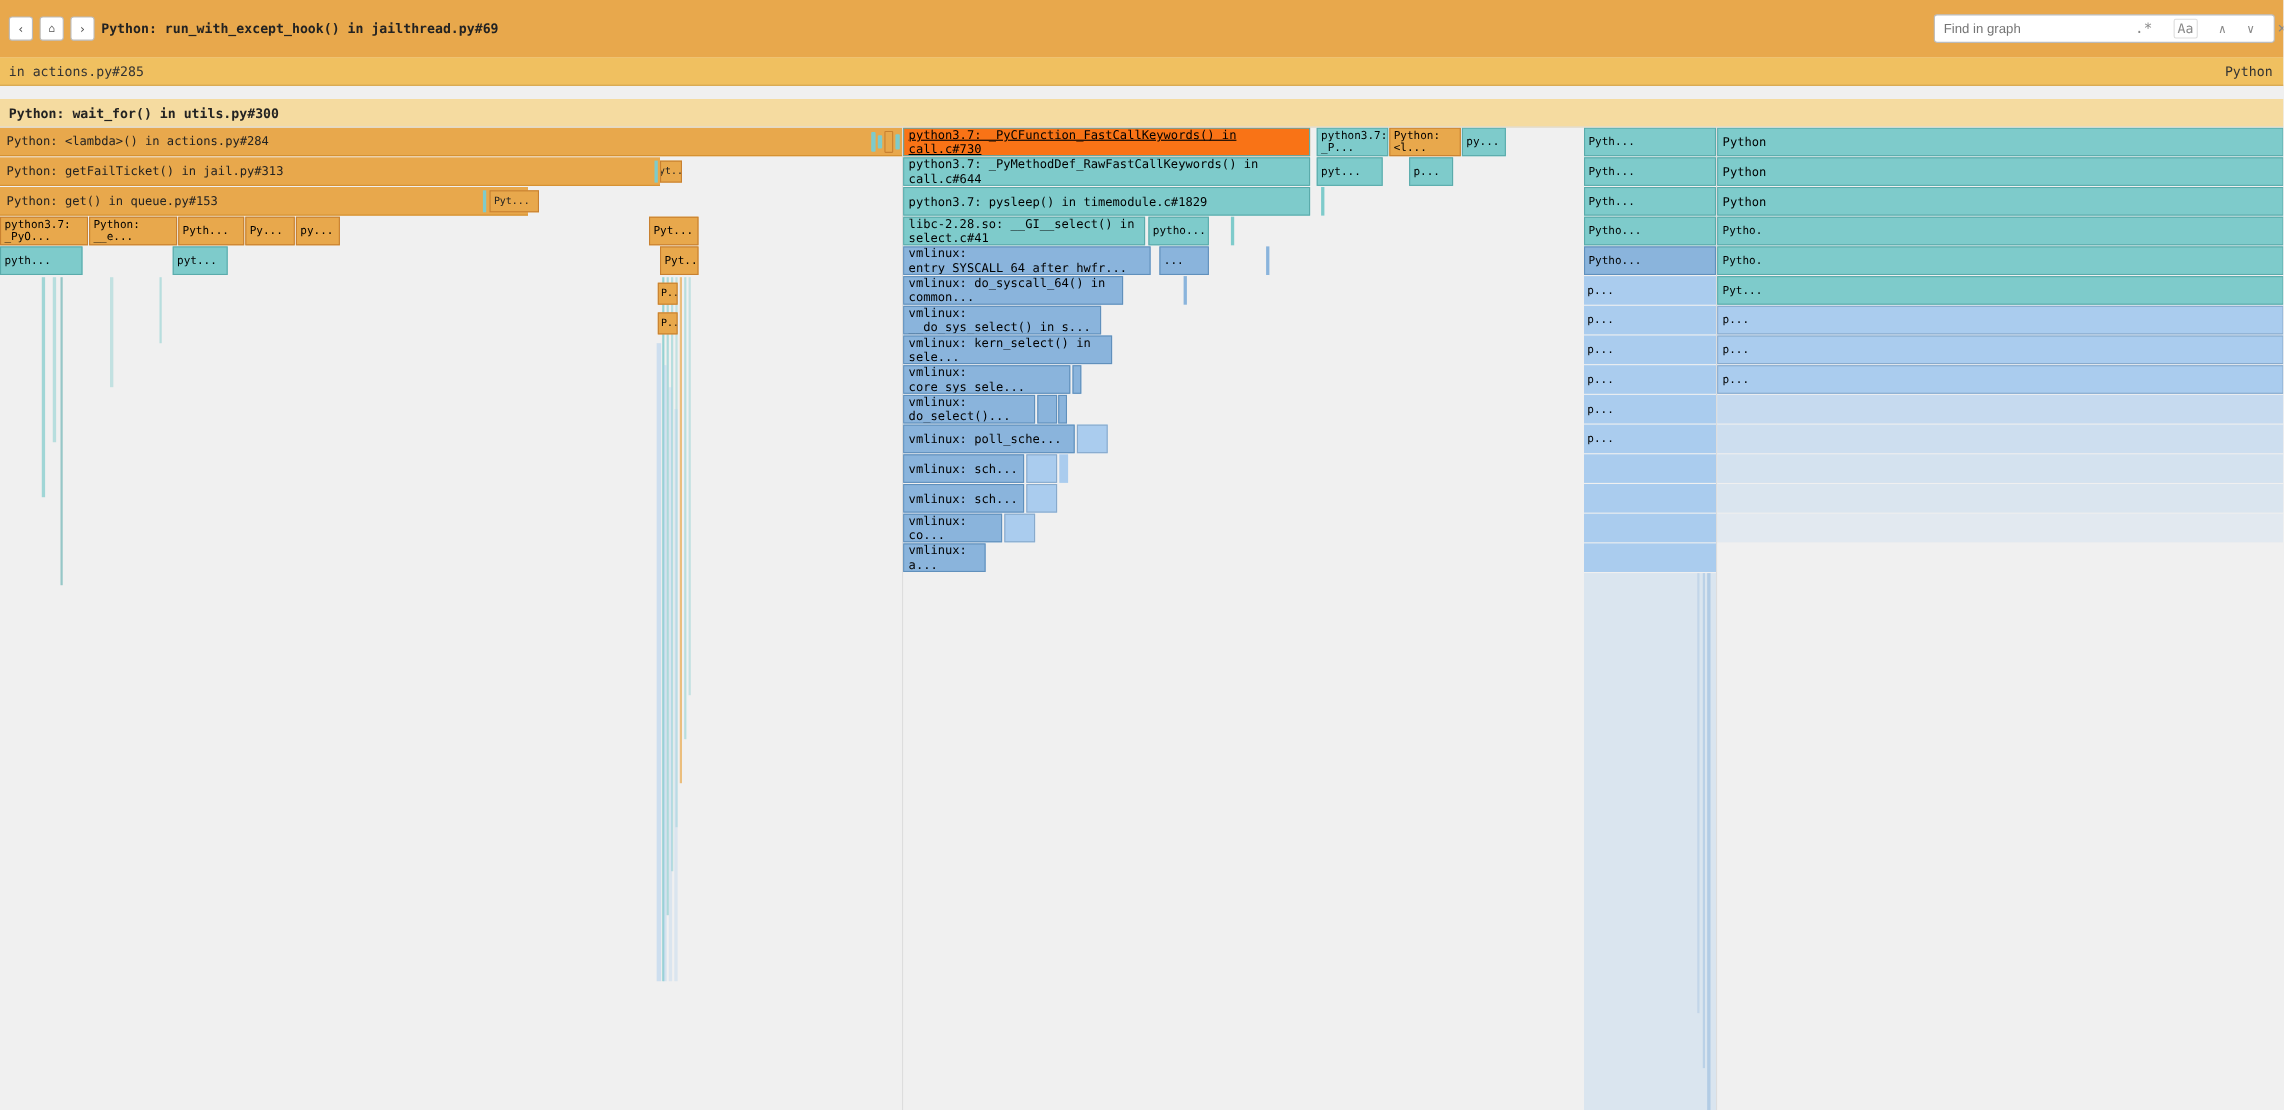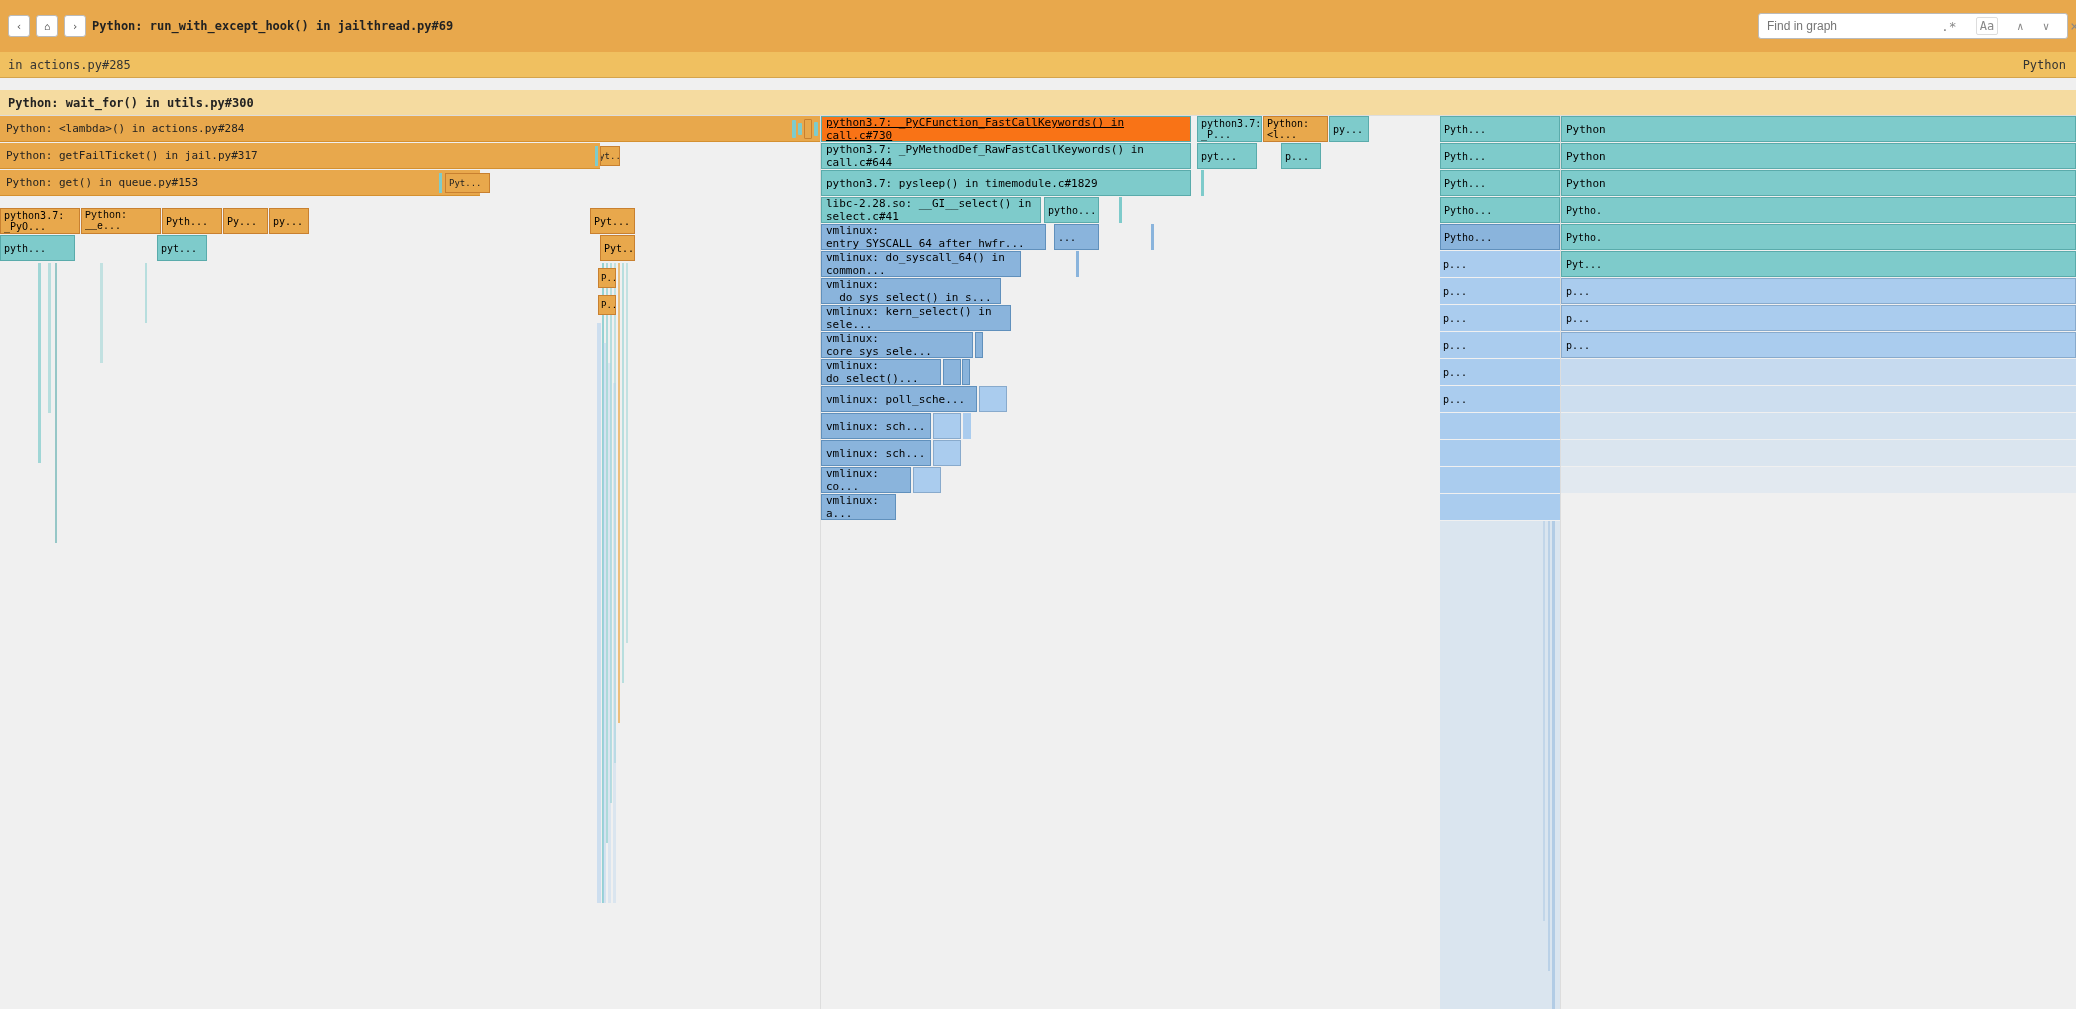--- a/index.html
+++ b/index.html
@@ -53,35 +53,35 @@
         <div style="position:absolute; right:0; display:flex; gap:2px; align-items:center; height:26px; padding:3px 2px;">
           <div style="width:4px; height:18px; background:#7ecbcb; border-radius:1px;"></div>
           <div style="width:4px; height:12px; background:#7ecbcb; border-radius:1px;"></div>
           <div style="width:8px; height:20px; background:#e8a84c; border:1px solid #c88030; border-radius:1px;"></div>
           <div style="width:4px; height:14px; background:#7ecbcb; border-radius:1px;"></div>
         </div>
       </div>
 
 
       <div style="height:26px; background:#e8a84c; border-bottom:1px solid #d49030; display:flex; align-items:center; padding:0 6px; font-size:11px; color:#222; cursor:pointer; width:600px; margin-bottom:1px; position:relative;">
-        <span>Python: getFailTicket() in jail.py#317</span>
+        <span>Python: getFailTicket() in jail.py#313</span>
 
         <div style="position:absolute; right:-20px; top:3px; width:20px; height:20px; background:#e8a84c; border:1px solid #c88030; display:flex; align-items:center; justify-content:center; font-size:9px; overflow:hidden;">Pyt...</div>
         <div style="position:absolute; right:2px; top:3px; width:3px; height:20px; background:#7ecbcb;"></div>
       </div>
 
-      <div style="height:26px; background:#e8a84c; border-bottom:1px solid #d49030; display:flex; align-items:center; padding:0 6px; font-size:11px; color:#222; cursor:pointer; width:480px; margin-bottom:12px; position:relative;">
+      <div style="height:26px; background:#e8a84c; border-bottom:1px solid #d49030; display:flex; align-items:center; padding:0 6px; font-size:11px; color:#222; cursor:pointer; width:480px; margin-bottom:1px; position:relative;">
         <span>Python: get() in queue.py#153</span>
         <div style="position:absolute; right:-10px; top:3px; width:45px; height:20px; background:#e8a84c; border:1px solid #c88030; display:flex; align-items:center; padding:0 3px; font-size:9px; overflow:hidden;">Pyt...</div>
         <div style="position:absolute; right:38px; top:3px; width:3px; height:20px; background:#7ecbcb;"></div>
       </div>
 
       <div style="height:26px; display:flex; align-items:center; margin-bottom:1px; gap:1px; position:relative;">
         <div style="height:26px; width:80px; background:#e8a84c; border:1px solid #c88030; display:flex; align-items:center; padding:0 3px; font-size:10px; overflow:hidden; cursor:pointer;">python3.7: _PyO...</div>
-        <div style="height:26px; width:80px; background:#e8a84c; border:1px solid #c88030; display:flex; align-items:center; padding:0 3px; font-size:10px; overflow:hidden; cursor:pointer;font-family:Liberation Mono, monospace;">Python: __e...</div>
+        <div style="height:26px; width:80px; background:#e8a84c; border:1px solid #c88030; display:flex; align-items:center; padding:0 3px; font-size:10px; overflow:hidden; cursor:pointer;">Python: __e...</div>
         <div style="height:26px; width:60px; background:#e8a84c; border:1px solid #c88030; display:flex; align-items:center; padding:0 3px; font-size:10px; overflow:hidden; cursor:pointer;">Pyth...</div>
         <div style="height:26px; width:45px; background:#e8a84c; border:1px solid #c88030; display:flex; align-items:center; padding:0 3px; font-size:10px; overflow:hidden; cursor:pointer;">Py...</div>
         <div style="height:26px; width:40px; background:#e8a84c; border:1px solid #c88030; display:flex; align-items:center; padding:0 3px; font-size:10px; overflow:hidden; cursor:pointer;">py...</div>
 
         <div style="flex:1;"></div>
         <div style="height:26px; width:45px; background:#e8a84c; border:1px solid #c88030; display:flex; align-items:center; padding:0 3px; font-size:10px; overflow:hidden; cursor:pointer; position:absolute; right:185px;">Pyt...</div>
       </div>
 
       <div style="height:26px; display:flex; align-items:center; margin-bottom:1px; gap:1px; position:relative;">
         <div style="height:26px; width:75px; background:#7ecbcb; border:1px solid #5aabab; display:flex; align-items:center; padding:0 3px; font-size:10px; overflow:hidden; cursor:pointer;">pyth...</div>

